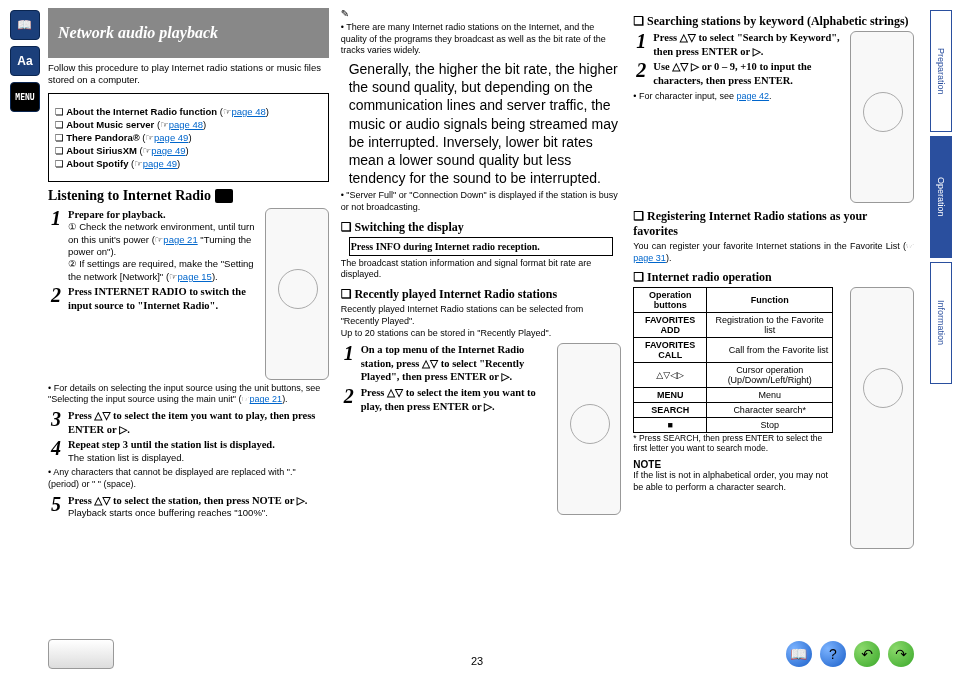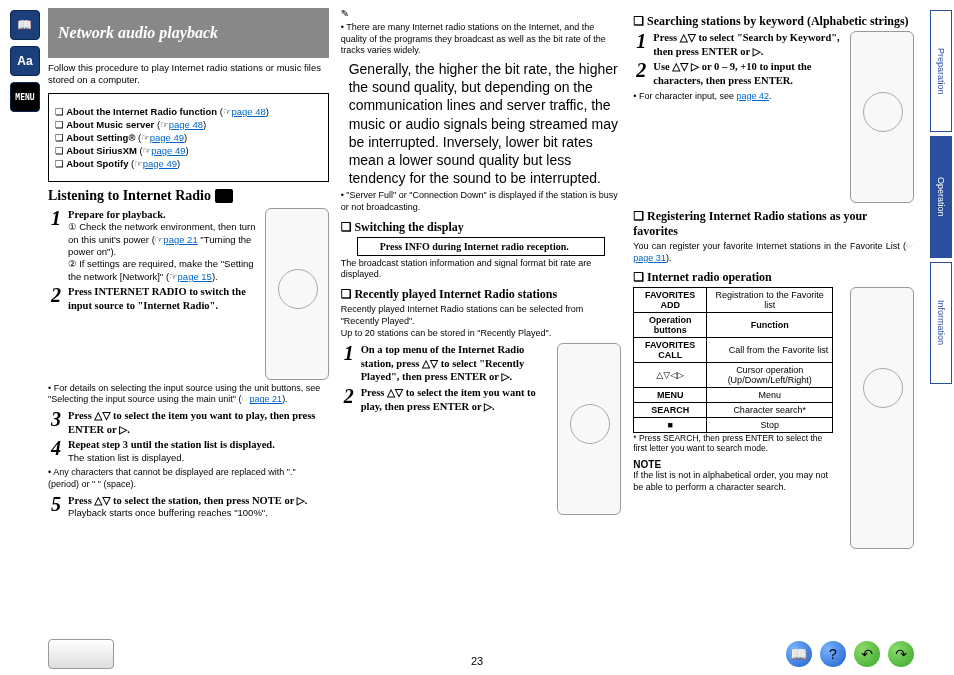--- a/index.html
+++ b/index.html
@@ -21,21 +21,21 @@
   .step { display:flex; gap:4px; margin:2px 0;}
   .num { font-family:Georgia,'Times New Roman',serif; font-style:italic; font-weight:bold; font-size:20px; line-height:1; width:16px; text-align:center;}
   .step-body { flex:1; font-size:9.5px; line-height:1.3;}
   .step-body .t { font-family:Georgia,'Times New Roman',serif; font-weight:bold; font-size:10.5px;}
   .note { font-size:9px; line-height:1.3; margin:3px 0;}
   .note::before { content:"• ";}
   .remote { border:0.5px solid #999; background:#f8f8f8; width:62px; height:170px; float:right; margin-left:4px; border-radius:6px; position:relative;}
   .remote::after { content:""; position:absolute; top:60px; left:12px; width:38px; height:38px; border:1px solid #aaa; border-radius:50%;}
   .remote-big { border:0.5px solid #999; background:#f8f8f8; width:62px; height:260px; float:right; margin-left:4px; border-radius:6px; position:relative;}
   .remote-big::after { content:""; position:absolute; top:80px; left:12px; width:38px; height:38px; border:1px solid #aaa; border-radius:50%;}
-  .pbox { border:0.5px solid #000; padding:3px 22px; font-family:Georgia,'Times New Roman',serif; font-weight:bold; font-size:10px; margin:2px 16px;}
+  .pbox { border:0.5px solid #000; padding:3px 1px; font-family:Georgia,'Times New Roman',serif; font-weight:bold; font-size:10px; margin:2px 8px;}
   table.ops { border-collapse:collapse; font-size:9px; width:200px; float:left;}
   table.ops th, table.ops td { border:0.5px solid #000; padding:2px 4px;}
   table.ops th { font-weight:bold; text-align:center;}
   .pencil { font-size:10px;}
   .rtabs { position:absolute; right:4px; top:10px; width:20px; display:flex; flex-direction:column; gap:4px;}
   .rtab { width:20px; height:120px; border:1px solid #2a4f9e; writing-mode:vertical-rl; text-orientation:mixed; font-size:9px; display:flex; align-items:center; justify-content:center; color:#2a4f9e;}
   .rtab.active { background:#2a4f9e; color:#fff;}
   .footer-btns { position:absolute; right:40px; bottom:8px; display:flex; gap:8px;}
   .fbtn { width:26px; height:26px; border-radius:50%; display:flex; align-items:center; justify-content:center; font-size:14px;}
   .fbtn.blue { background:radial-gradient(circle at 30% 30%,#7bb3ff,#1a5fc9);}
@@ -56,36 +56,36 @@
   </div>
 
   <div class="content">
 
     <div class="col">
       <div class="title-bar">Network audio playback</div>
       <div class="intro">Follow this procedure to play Internet radio stations or music files stored on a computer.</div>
       <div class="links">
         <div>❏ <b>About the Internet Radio function</b> (<span class="hand">☞</span><a class="plink">page 48</a>)</div>
         <div>❏ <b>About Music server</b> (<span class="hand">☞</span><a class="plink">page 48</a>)</div>
-        <div>❏ <b>About Setting®</b> (<span class="hand">☞</span><a class="plink">page 49</a>)</div>
+        <div>❏ <b>There Pandora®</b> (<span class="hand">☞</span><a class="plink">page 49</a>)</div>
         <div>❏ <b>About SiriusXM</b> (<span class="hand">☞</span><a class="plink">page 49</a>)</div>
         <div>❏ <b>About Spotify</b> (<span class="hand">☞</span><a class="plink">page 49</a>)</div>
       </div>
       <h2 class="sub">
           <span>Listening to Internet Radio</span> 
           <span style="display:inline-block;width:18px;height:14px;background:#000;border-radius:2px;"></span>
         </h2>
 
       <div class="clearfix">
         <div class="remote"></div>
         <div class="step">
           <div class="num">1</div>
           <div class="step-body">
             <div class="t">Prepare for playback.</div>
-            <span>① Check the network environment, then turn on this unit's power (☞</span><a class="plink">page 21</a><span> "Turning the power on").</span><br>
+            <span>① Check the network environment, until turn on this unit's power (☞</span><a class="plink">page 21</a><span> "Turning the power on").</span><br>
             <span>② If settings are required, make the "Setting the network [Network]" (☞</span><a class="plink">page 15</a><span>).</span>
           </div>
         </div>
         <div class="step">
           <div class="num">2</div>
           <div class="step-body"><span class="t">Press INTERNET RADIO to switch the input source to "Internet Radio".</span></div>
         </div>
       </div>
 
       <div class="note"><span>For details on selecting the input source using the unit buttons, see "Selecting the input source using the main unit" (☞</span><a class="plink">page 21</a><span>).</span></div>
@@ -149,26 +149,26 @@
 
       <h3 class="sq">Registering Internet Radio stations as your favorites</h3>
       <div style="font-size:9px;line-height:1.3;text-align:justify;"><span>You can register your favorite Internet stations in the Favorite List (☞</span><a class="plink">page 31</a><span>).</span></div>
 
       <h3 class="sq">Internet radio operation</h3>
       <div class="clearfix">
         <div class="remote-big"></div>
         <table class="ops">
           <tbody>
               <tr>
+                <th>Operation buttons</th>
+                <th>Function</th>
+              </tr>
+          <tr>
                 <td style="text-align:center;"><b>FAVORITES ADD</b></td>
                 <td style="text-align:center;">Registration to the Favorite list</td>
-              </tr>
-          <tr>
-                <th>Operation buttons</th>
-                <th>Function</th>
               </tr>
           <tr>
                 <td style="text-align:center;"><b>FAVORITES CALL</b></td>
                 <td style="text-align:right;">Call from the Favorite list</td>
               </tr>
           <tr>
                 <td style="text-align:center;">△▽◁▷</td>
                 <td style="text-align:center;">Cursor operation (Up/Down/Left/Right)</td>
               </tr>
           <tr>

